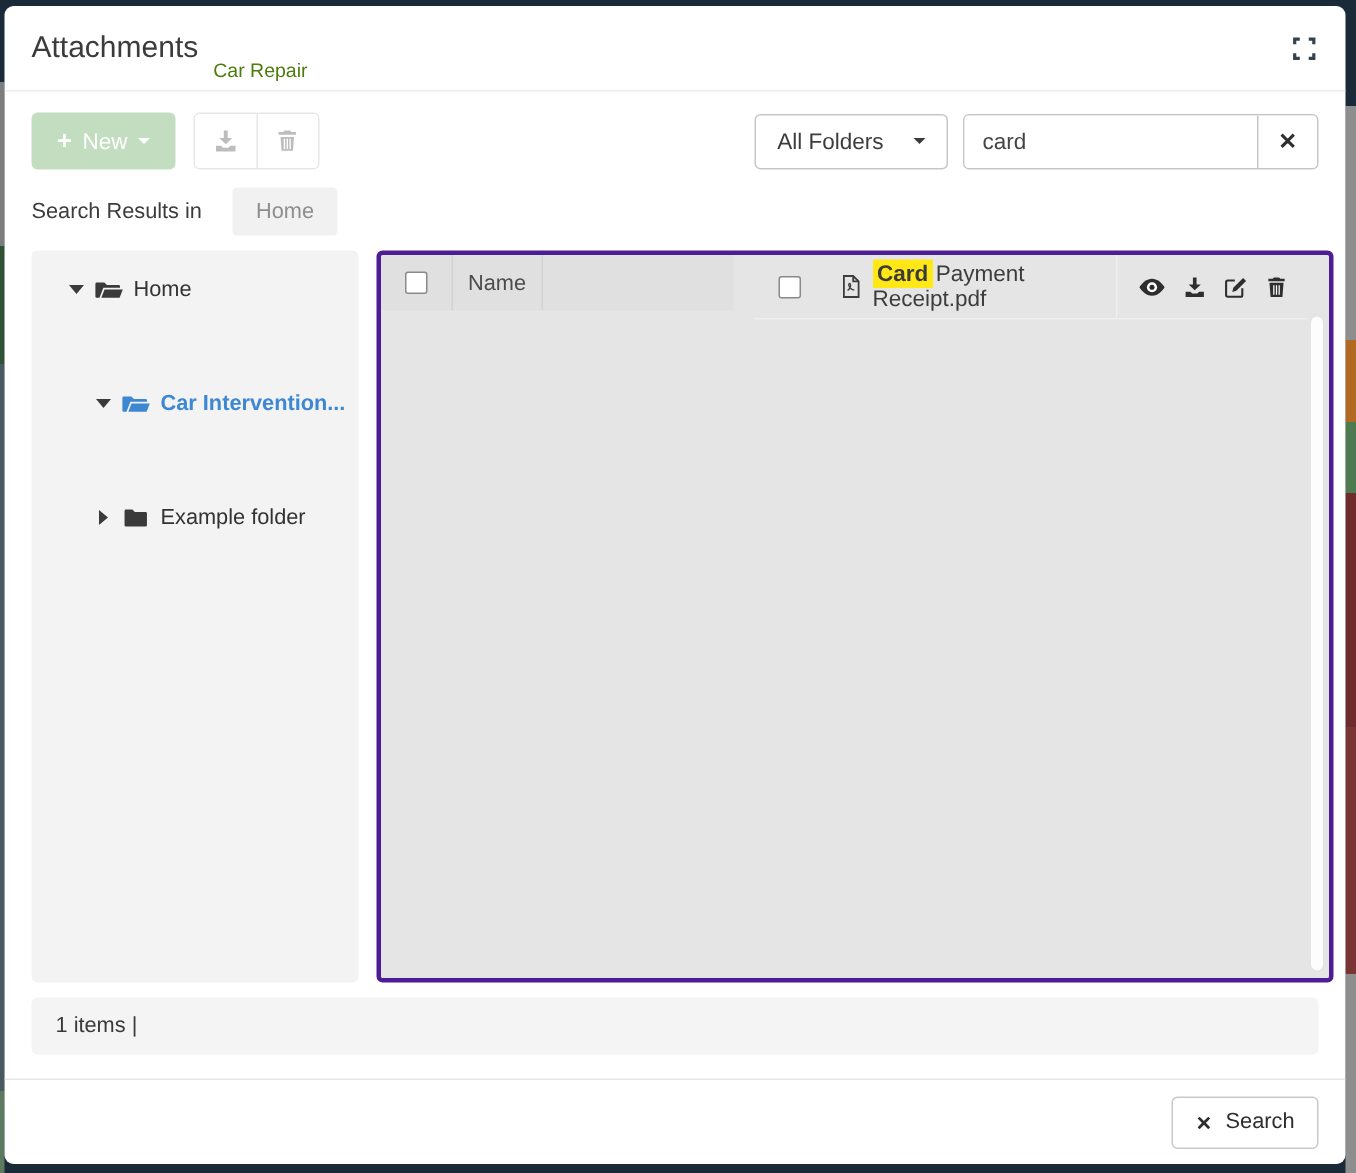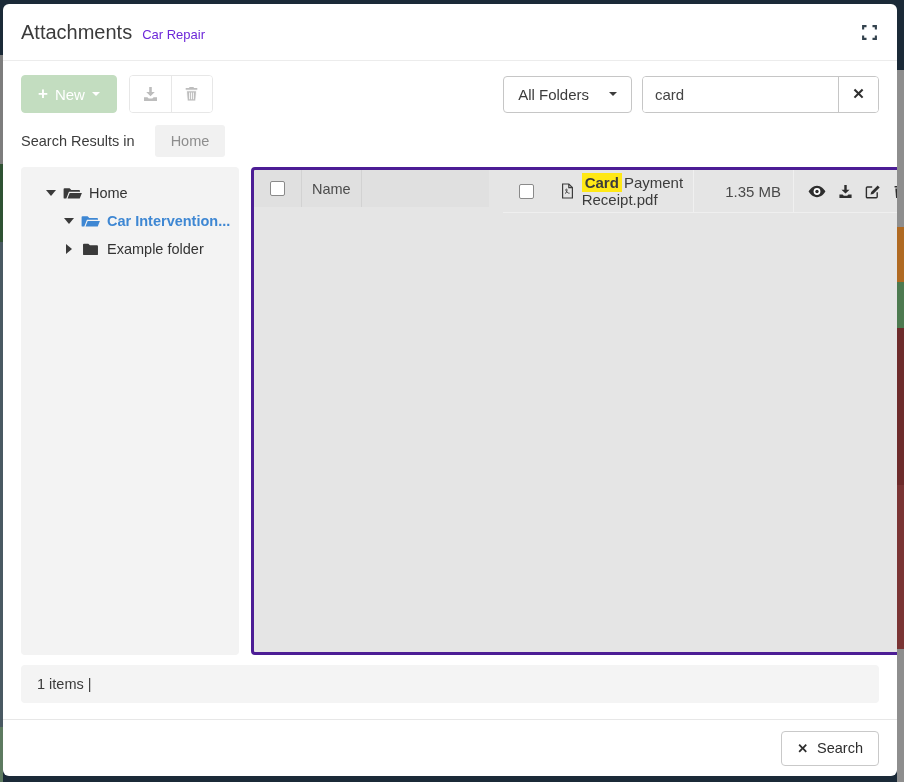--- a/index.html
+++ b/index.html
@@ -14,21 +14,21 @@
     background:linear-gradient(#1b2a38 0 7%, #7d7d7d 7% 21%, #2f5233 21% 31%, #495962 31% 93%, #5d7a60 93% 100%); }
   .bg-strip.right { right:0; width:7px;
     background:linear-gradient(#1b2a38 0 9%, #8e8e8e 9% 29%, #b06a22 29% 36%, #4d7a50 36% 42%, #6d2b2b 42% 62%, #7a3434 62% 83%, #8e8e8e 83% 100%); }
 
   .modal { position:absolute; left:3px; top:4px; width:894px; height:772px;
     background:#fff; border-radius:6px; display:flex; flex-direction:column; overflow:hidden; }
 
   
   .modal-header { flex:0 0 57px; display:flex; align-items:center; padding:0 18px; border-bottom:1px solid #ececec; }
   .title { font-size:20px; color:#3b3b3b; }
-  .subtitle { font-size:13px; color:#6d28d9; margin-left:10px; position:relative; top:2px; }
+  .subtitle { font-size:13px; color:#4d7c0f; margin-left:10px; position:relative; top:14px; }
   .expand-btn { margin-left:auto; width:20px; height:20px; display:flex; align-items:center; justify-content:center; cursor:pointer; background:none; border:none; }
 
   
   .toolbar { flex:0 0 52px; display:flex; align-items:center; padding:14px 18px 0 18px; }
   .btn-new { display:flex; align-items:center; gap:7px; background:#c3ddc0; color:#fff; border:1px solid #c3ddc0;
     border-radius:4px; height:38px; padding:0 16px; font-size:15px; cursor:default; }
   .btn-new .plus { font-size:17px; font-weight:bold; }
   .caret { display:inline-block; width:0; height:0; border-left:4px solid transparent; border-right:4px solid transparent; border-top:4px solid currentColor; }
   .btn-group { display:flex; margin-left:12px; border:1px solid #e7e7e7; border-radius:4px; overflow:hidden; background:#fff; }
   .btn-icon { width:41px; height:36px; background:#fff; border:none; display:flex; align-items:center; justify-content:center; cursor:default; }
@@ -41,21 +41,21 @@
   .btn-clear { width:40px; border:none; border-left:1px solid #c6c6c6; background:#fff; font-size:15px; font-weight:bold; color:#2e2e2e; cursor:pointer; }
 
   
   .results-row { flex:0 0 46px; display:flex; align-items:center; gap:20px; padding:10px 18px 0 18px; font-size:14.5px; color:#3c3c3c; }
   .chip { background:#f1f1f1; border:none; border-radius:3px; color:#8e8e8e; font-size:14.5px; padding:8px 16px; cursor:pointer; }
 
   
   .content { flex:0 0 496px; display:flex; gap:12px; padding:8px 8px 0 18px; }
   .tree-panel { flex:0 0 218px; background:#f3f3f3; border-radius:4px; padding:12px 6px; }
   .tree-row { display:flex; align-items:center; height:28px; cursor:pointer; font-size:14.5px; color:#333; }
-  .tree-row.lvl0 { padding-left:16px; } .tree-row.lvl1 { padding-left:34px; }
+  .tree-row.lvl0 { padding-left:16px; } .tree-row.lvl1 { padding-left:34px;margin-top:48px; }
   .tcaret { width:16px; display:flex; justify-content:center; }
   .tcaret .tri-down { width:0; height:0; border-left:5px solid transparent; border-right:5px solid transparent; border-top:6px solid #3a3a3a; }
   .tcaret .tri-right { width:0; height:0; border-top:5px solid transparent; border-bottom:5px solid transparent; border-left:6px solid #3a3a3a; }
   .ficon { width:26px; display:flex; justify-content:center; }
   .tree-row.selected .tlabel { color:#3e87d3; font-weight:bold; }
   .tlabel { margin-left:4px; white-space:nowrap; }
 
   .table-panel { flex:1; background:#e5e5e5; border:3px solid #4c1d95; border-radius:4px; position:relative; display:flex; }
   .t-head { display:flex; align-items:center; height:37px; background:#e0e0e0; border-radius:3px 0 0 0; margin-right:14px; color:#4c4c4c; font-size:14.5px; }
   .t-row { display:flex; align-items:center; height:43px; border-bottom:1px solid #efefef; margin-right:14px; font-size:15px; color:#3c3c3c; }
@@ -206,21 +206,20 @@
               <svg width="13" height="16" viewBox="0 0 13 16" fill="none" stroke="#3d3d3d" stroke-width="1.2">
                 <path d="M1.6 1h6.2l3.6 3.6V15H1.6z"></path>
                 <path d="M7.8 1v3.6h3.6"></path>
                 <path d="M4 10.6c1.2-.4 2.4-2.8 2-4 -.3-1 -1.4-.6 -1.2.4 .2 1.4 2.2 3.6 3.8 3.2" stroke-width="0.9"></path>
               </svg>
             </span>
             <span>
               <span class="hl">Card</span><span class="fname-rest">Payment Receipt.pdf</span>
             </span>
           </span>
-          <span class="c-size">1.35 MB</span>
           <span class="c-actions">
             <button class="act-btn">
               <span>
                 <svg width="18" height="13" viewBox="0 0 18 13" fill="#2e2e2e">
                   <path d="M9 .8C5 .8 1.8 4.4.6 6.5 1.8 8.6 5 12.2 9 12.2s7.2-3.6 8.4-5.7C16.2 4.4 13 .8 9 .8z"></path>
                   <circle cx="9" cy="6.5" r="3.4" fill="#fff"></circle>
                   <circle cx="9" cy="6.5" r="1.7" fill="#2e2e2e"></circle>
                 </svg>
               </span>
             </button>

